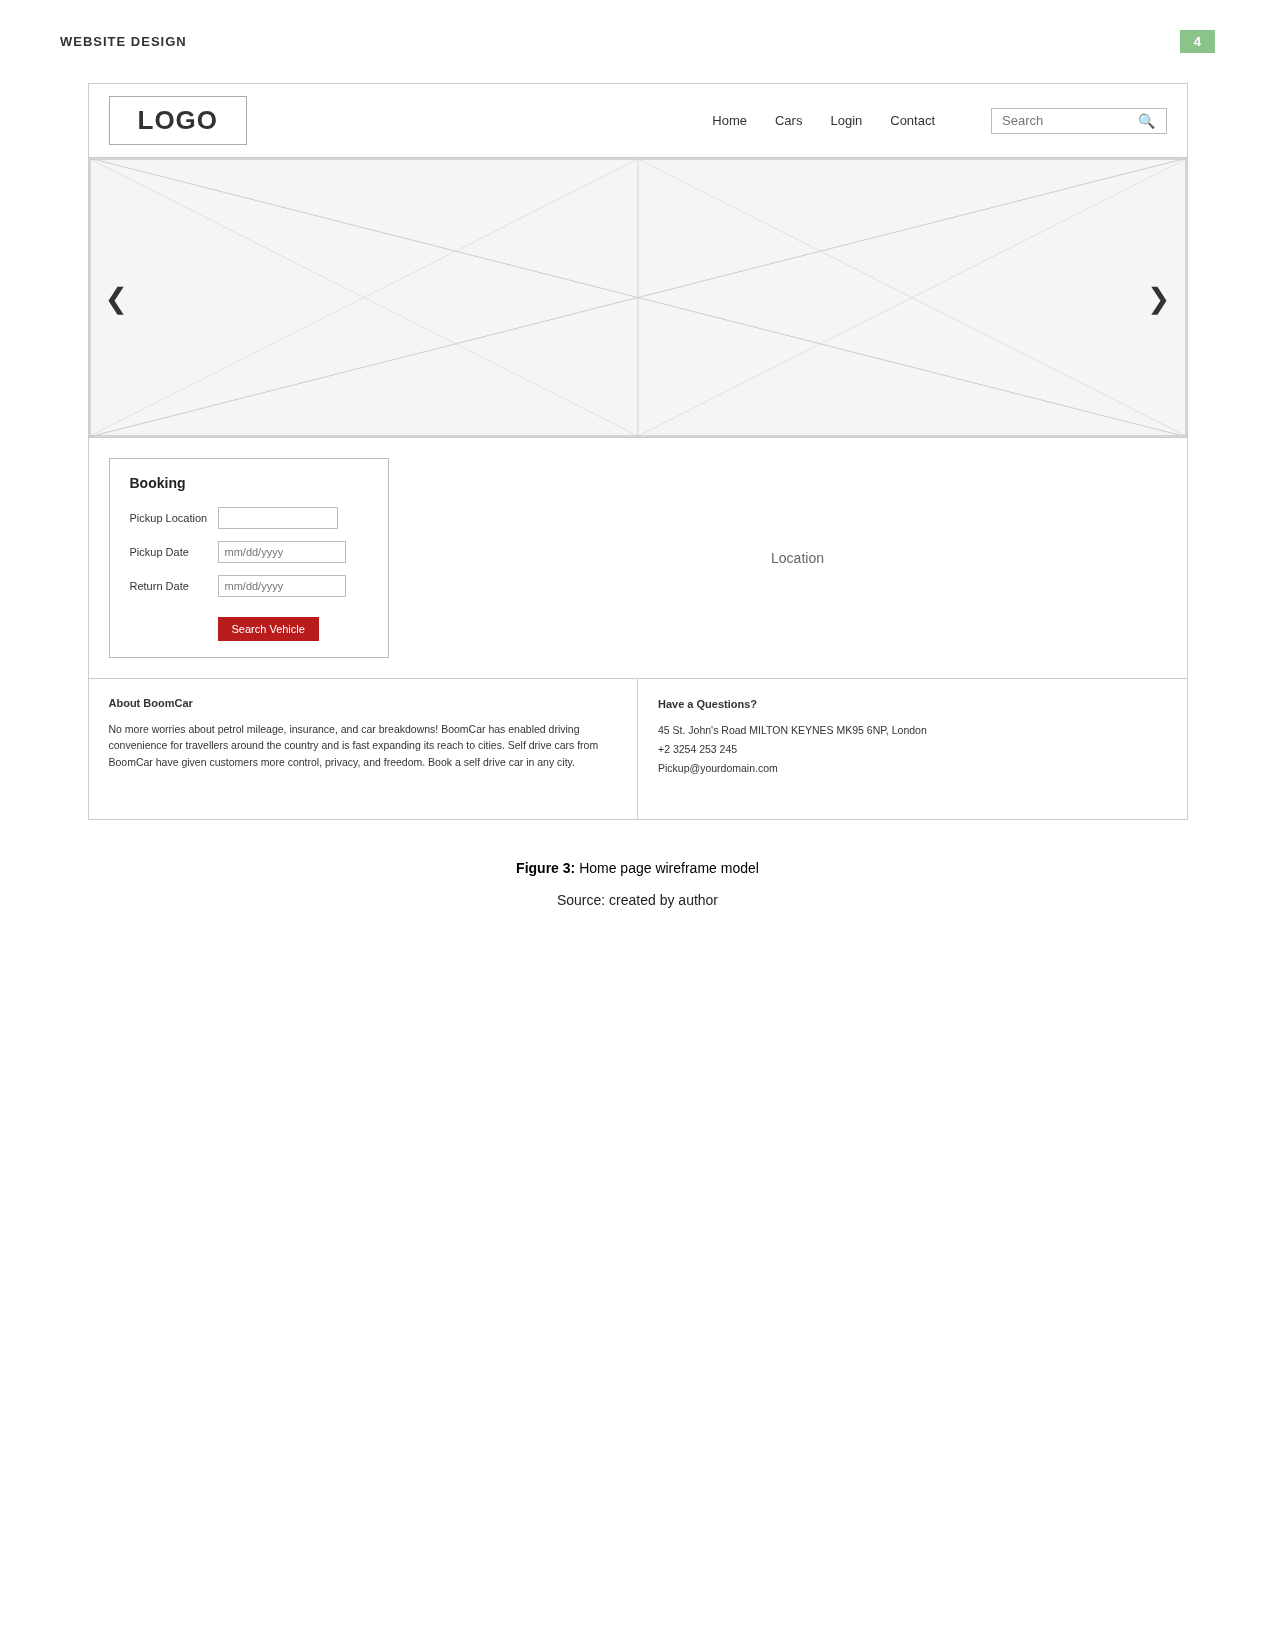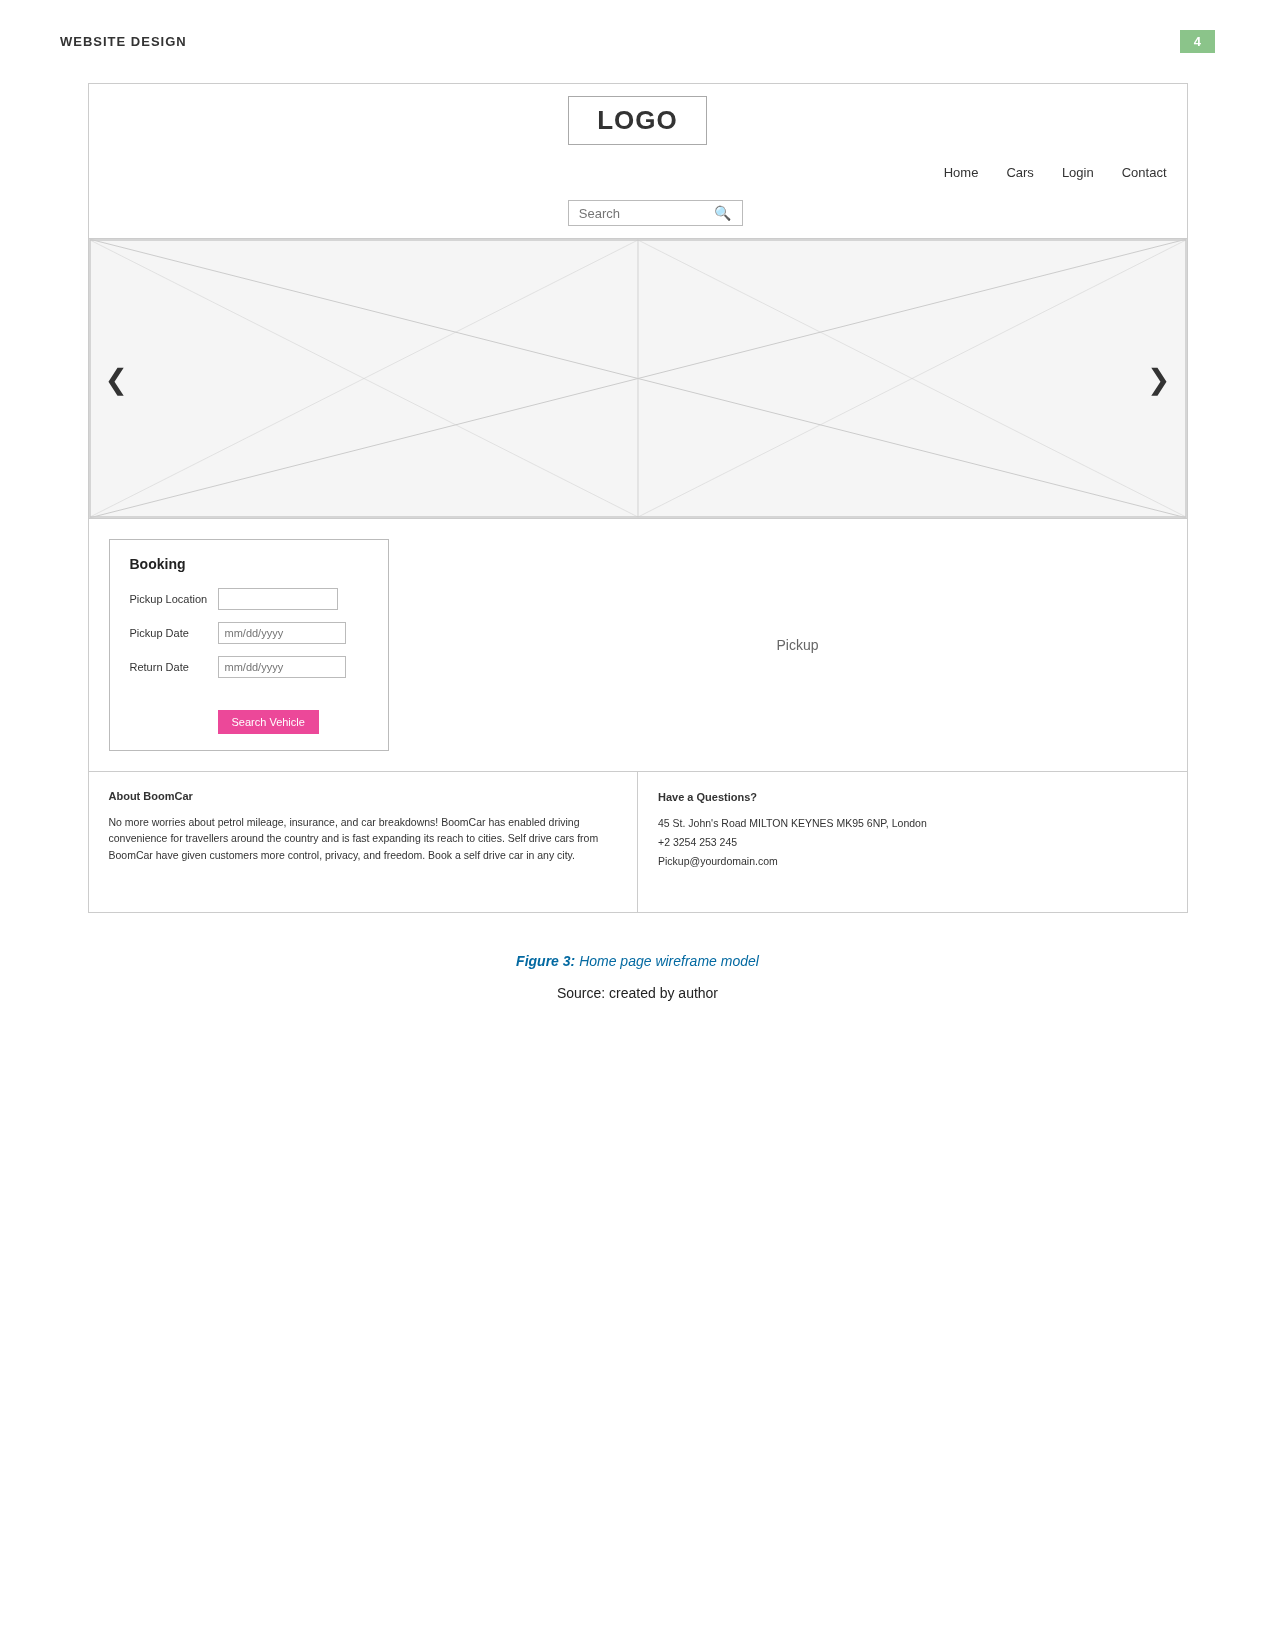--- a/index.html
+++ b/index.html
@@ -40,21 +40,20 @@
       margin: 0 auto 40px auto;
     }
 
     
     .navbar {
       display: flex;
       align-items: center;
       padding: 12px 20px;
       border-bottom: 1px solid #ccc;
       gap: 20px;
-      flex-direction: column;
     }
     .logo-box {
       border: 1.5px solid #aaa;
       padding: 8px 28px;
       font-size: 26px;
       font-weight: bold;
       color: #333;
       letter-spacing: 1px;
       min-width: 120px;
       text-align: center;
@@ -157,27 +156,27 @@
     }
     .form-input-empty {
       border: 1px solid #bbb;
       padding: 4px 6px;
       font-size: 11px;
       color: #888;
       width: 120px;
       height: 22px;
     }
     .search-vehicle-btn {
-      background: #ec4899;
+      background: #b91c1c;
       color: #fff;
       border: none;
       padding: 6px 14px;
       font-size: 11px;
       cursor: pointer;
-      margin-top: 20px;
+      margin-top: 8px;
       margin-left: 88px;
     }
     .tagline-area {
       flex: 1;
       display: flex;
       align-items: center;
       justify-content: center;
       font-size: 14px;
       color: #666;
     }
@@ -211,22 +210,21 @@
       font-size: 11px;
       font-weight: bold;
       margin-bottom: 6px;
     }
 
     
     .figure-caption {
       text-align: center;
       margin-bottom: 16px;
       font-size: 14px;
-      color: #0369a1;
-      font-style: italic;
+      color: #000000;
     }
     .figure-caption strong {
       font-weight: bold;
     }
     .source-line {
       text-align: center;
       font-size: 14px;
       color: #222;
     }
     .source-line strong {
@@ -292,21 +290,21 @@
       </div>
       <div class="form-row">
         <span class="form-label">Return Date</span>
         <input class="form-input" type="text" placeholder="mm/dd/yyyy" style="">
       </div>
       <div>
         <button class="search-vehicle-btn">Search Vehicle</button>
       </div>
     </div>
     <div class="tagline-area">
-      <span>Pickup</span>
+      <span>Location</span>
     </div>
   </div>
 
   <div class="footer-section">
     <div class="footer-about">
       <div class="footer-about-title">About BoomCar</div>
       <div>No more worries about petrol mileage, insurance, and car breakdowns! BoomCar has enabled driving convenience for travellers around the country and is fast expanding its reach to cities. Self drive cars from BoomCar have given customers more control, privacy, and freedom. Book a self drive car in any city.</div>
     </div>
     <div class="footer-contact">
       <div class="footer-contact-title">Have a Questions?</div>

